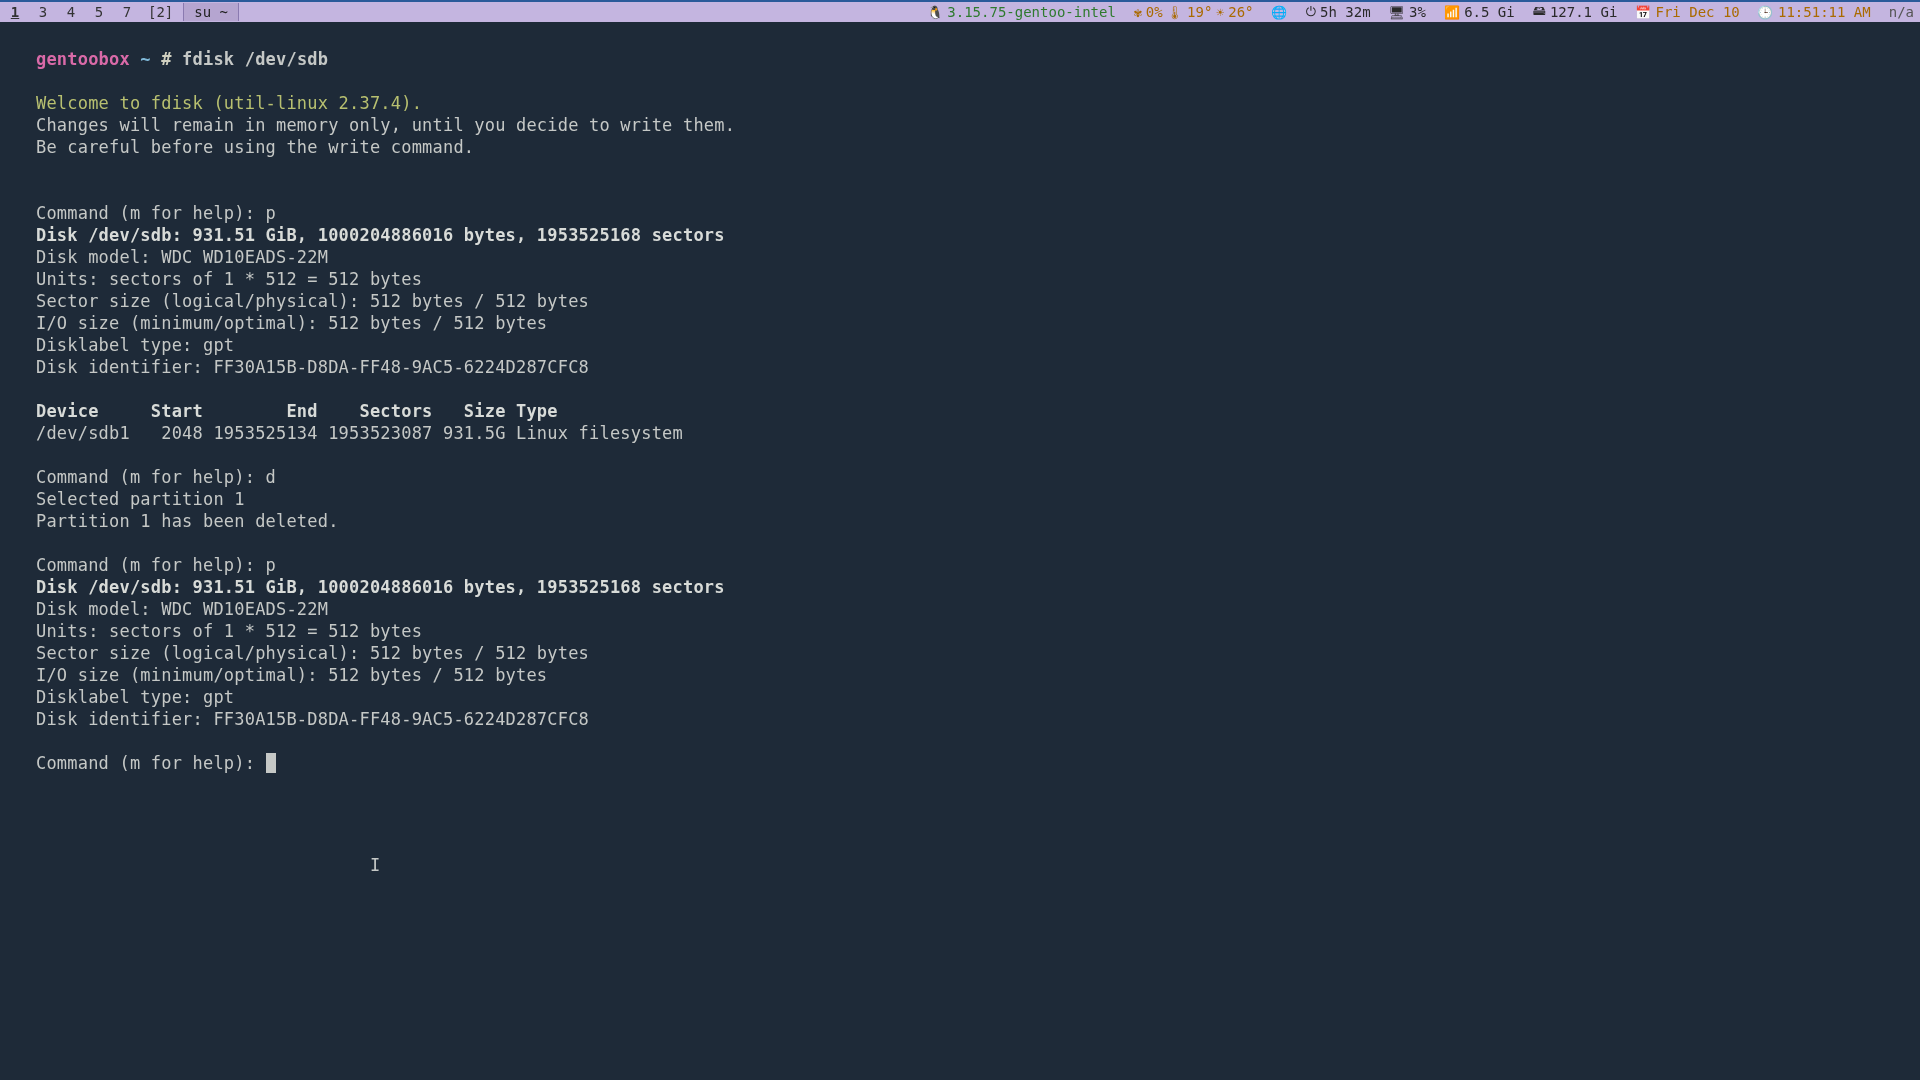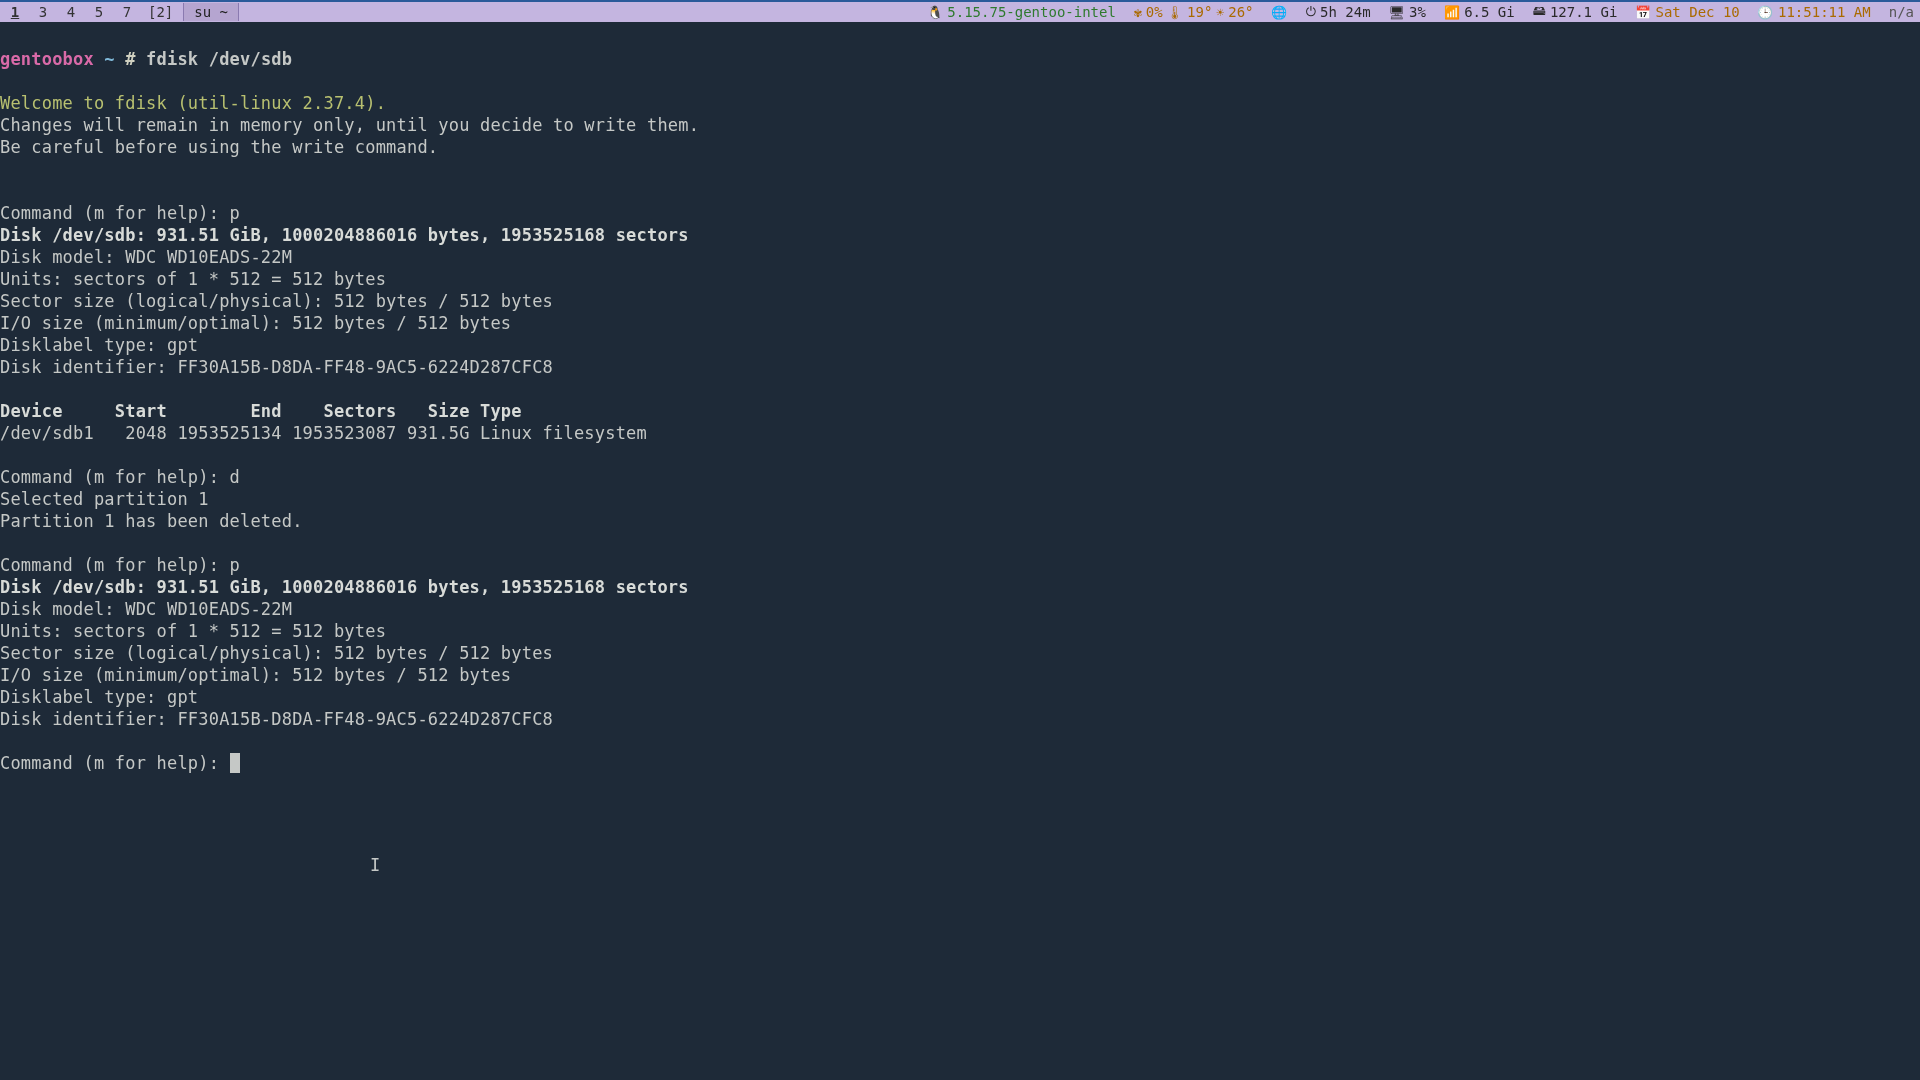--- a/index.html
+++ b/index.html
@@ -63,20 +63,21 @@
     font-size: 13px;
     display:inline-block;
   }
   .terminal {
     padding: 4px 0;
     font-size: 17px;
     line-height: 22px;
     color: #c5c8c6;
     letter-spacing: 0.2px;
     white-space: pre;
+    margin-left: 36px;
   }
   .hostname { color: #d96aa8; font-weight: bold; }
   .path-sym { color: #7fb8d8; font-weight: bold; }
   .prompt-hash { color: #d0d0c0; font-weight: bold; }
   .cmd { color: #c5c8c6; font-weight: bold; }
   .welcome { color: #b8c070; }
   .normal { color: #c5c8c6; }
   .bold { font-weight: bold; color: #d8dbd8; }
   .cursor {
     display: inline-block;
@@ -100,52 +101,52 @@
   <span class="ws active">1</span>
   <span class="ws">3</span>
   <span class="ws">4</span>
   <span class="ws">5</span>
   <span class="ws">7</span>
   <span class="ws-bracket">[2]</span>
   <span class="tab">su ~</span>
   <span class="spacer"></span>
   <span class="seg green">
     <span class="icon">🐧</span>
-    <span>5.15.75-gentoo-intel</span>
+    <span>3.15.75-gentoo-intel</span>
   </span>
   <span class="seg orange">
     <span class="icon">✾</span>
       <span>0%</span>
     <span class="icon">🌡</span>
       <span>19°</span>
     <span class="icon">☀</span>
       <span>26°</span>
   </span>
   <span class="seg gray">
     <span class="icon">🌐</span>
   </span>
   <span class="seg">
     <span class="icon">⏻</span>
-    <span>5h 24m</span>
+    <span>5h 32m</span>
   </span>
   <span class="seg">
     <span class="icon">🖥</span>
     <span>3%</span>
   </span>
   <span class="seg">
     <span class="icon">📶</span>
     <span>6.5 Gi</span>
   </span>
   <span class="seg">
     <span class="icon">🖴</span>
     <span>127.1 Gi</span>
   </span>
   <span class="seg orange">
     <span class="icon">📅</span>
-    <span>Sat Dec 10</span>
+    <span>Fri Dec 10</span>
   </span>
   <span class="seg orange">
     <span class="icon">🕒</span>
     <span>11:51:11 AM</span>
   </span>
   <span class="seg gray">n/a</span>
 </div>
 
 <div class="terminal">
 <span class="hostname">gentoobox</span> <span class="path-sym">~</span> <span class="prompt-hash">#</span> <span class="cmd">fdisk /dev/sdb</span>

